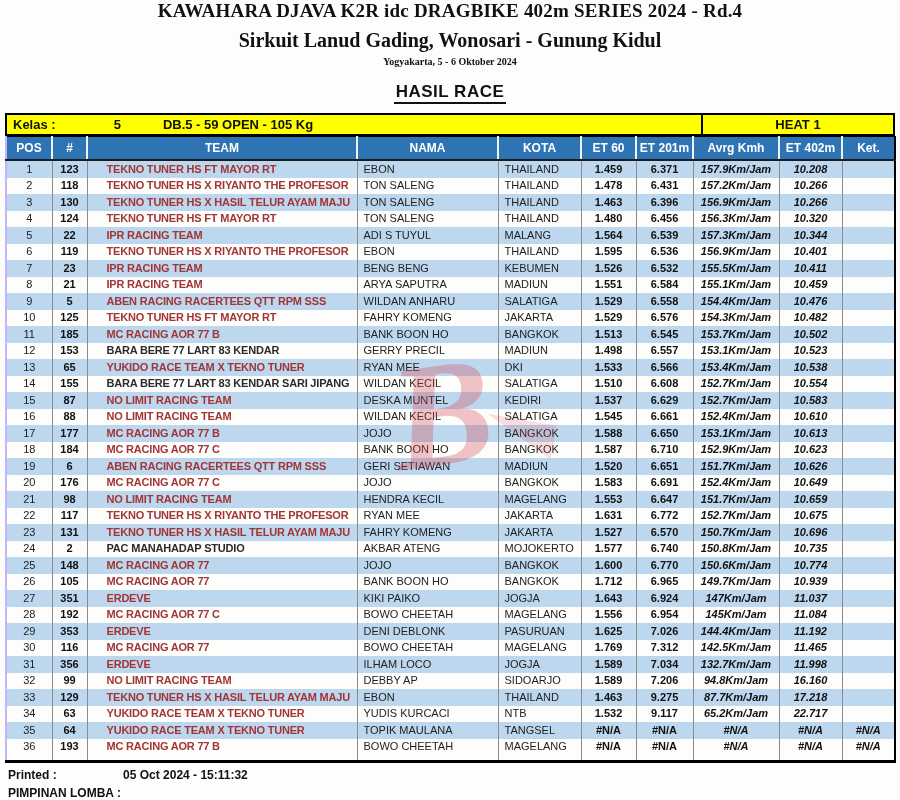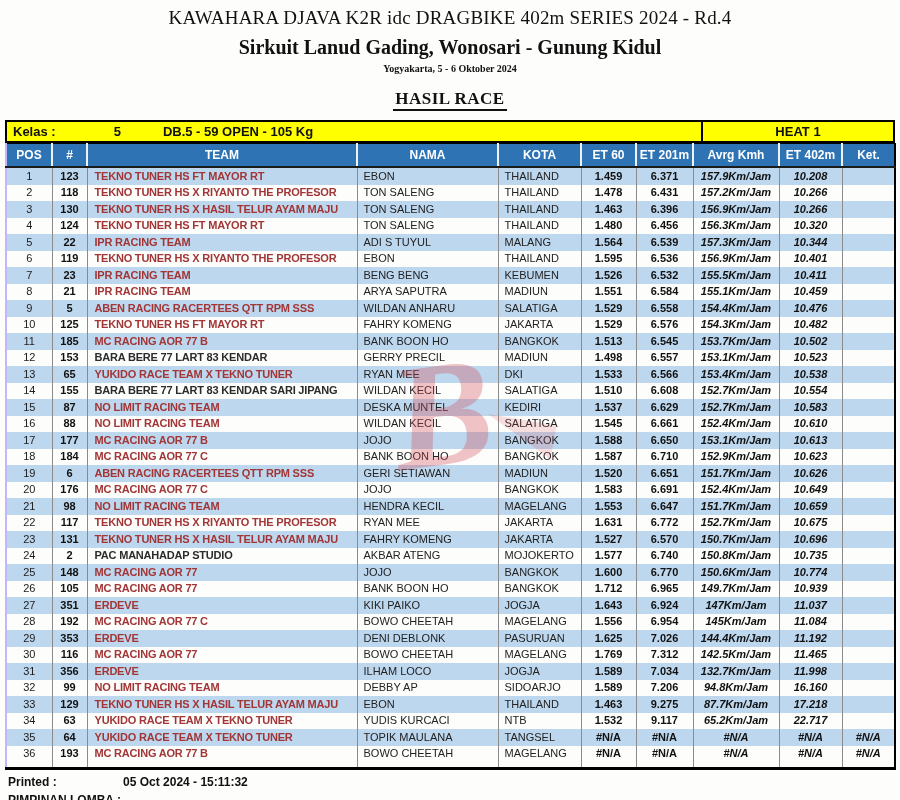--- a/index.html
+++ b/index.html
@@ -3,25 +3,25 @@
 <meta charset="utf-8">
 <style>
   html,body{margin:0;padding:0;background:#e8e8e8;}
   .page{
     position:relative;width:900px;height:800px;background:#fdfdfc;
     font-family:"Liberation Sans",sans-serif;color:#111;overflow:hidden;
     margin:0 auto;
   }
   
   .doc-header{text-align:center;font-family:"Liberation Serif",serif;}
-  .title{font-size:19px;font-weight:normal;padding-top:7px;letter-spacing:.2px;}
+  .title{font-size:19px;font-weight:bold;letter-spacing:.2px;}
   .subtitle{font-size:20px;font-weight:bold;margin-top:7px;}
   .dateline{font-size:10px;font-weight:bold;margin-top:4px;}
   .section-title{
-    font-family:Liberation Serif, serif;font-size:17px;font-weight:bold;
+    font-family:Liberation Sans, sans-serif;font-size:17px;font-weight:bold;
     margin-top:15px;letter-spacing:.5px;
   }
   .section-title span{border-bottom:2px solid #111;padding:0 2px 1px 2px;}
   
   .class-bar{
     margin:11px 5px 0 5px;height:23px;background:var(--class-bar-yellow,#ffff00);
     border:2px solid #000;box-sizing:border-box;display:flex;align-items:center;
     font-size:13px;font-weight:bold;
   }
   .kelas-label{margin-left:6px;}
@@ -47,21 +47,21 @@
   }
   thead th:first-child{border-left:none;}
   tbody td{
     height:16.5px;padding:0 4px;font-size:11px;line-height:1;white-space:nowrap;
     overflow:hidden;border-left:1px solid #8a8a8a;
   }
   tbody td:first-child{border-left:none;}
   tbody tr.alt td{background:var(--row-alt-blue,#bdd7ee);}
   td.pos{text-align:center;color:#1c1c1c;}
   td.num{text-align:center;font-weight:bold;}
-  td.team{font-weight:bold;letter-spacing:-.2px;padding-left:7px;}
+  td.team{font-weight:bold;letter-spacing:-.2px;padding-left:19px;}
   td.team.red{color:var(--team-red,#a23535);}
   td.team.black{color:#2b2b2b;}
   td.nama,td.kota{color:#222;padding-left:6px;}
   td.et60,td.et201{text-align:center;font-weight:bold;}
   td.avg,td.et402,td.ket{text-align:center;font-weight:bold;font-style:italic;}
   tr.spacer td{height:5px;background:#fdfdfc !important;}
   
   .watermark{
     position:absolute;left:392px;top:338px;z-index:5;pointer-events:none;
     font-family:"Liberation Serif",serif;font-weight:bold;font-style:italic;

